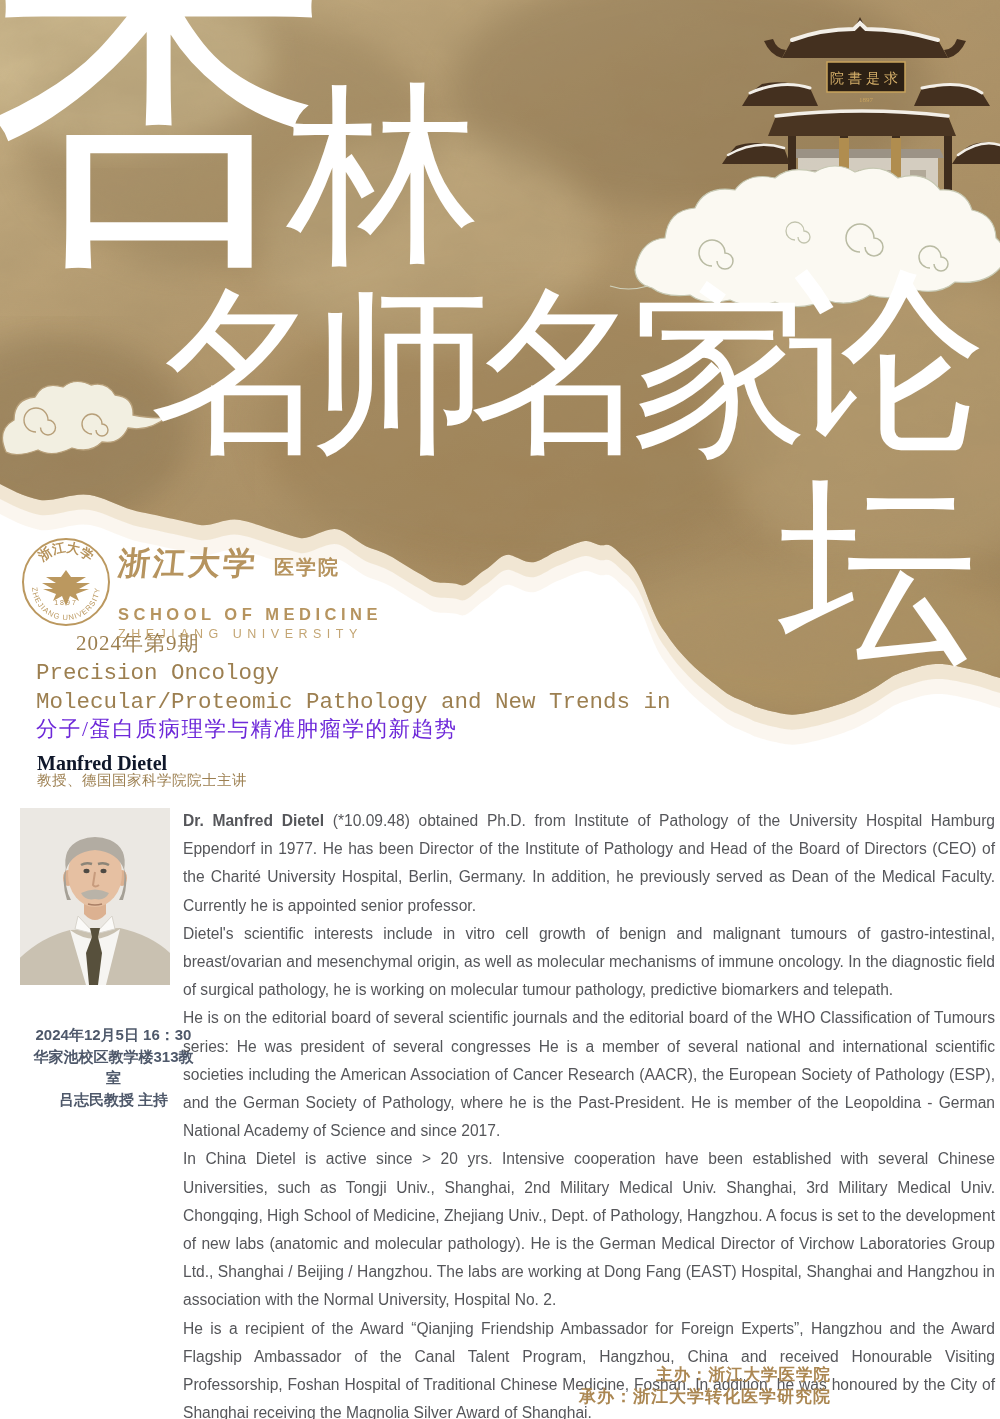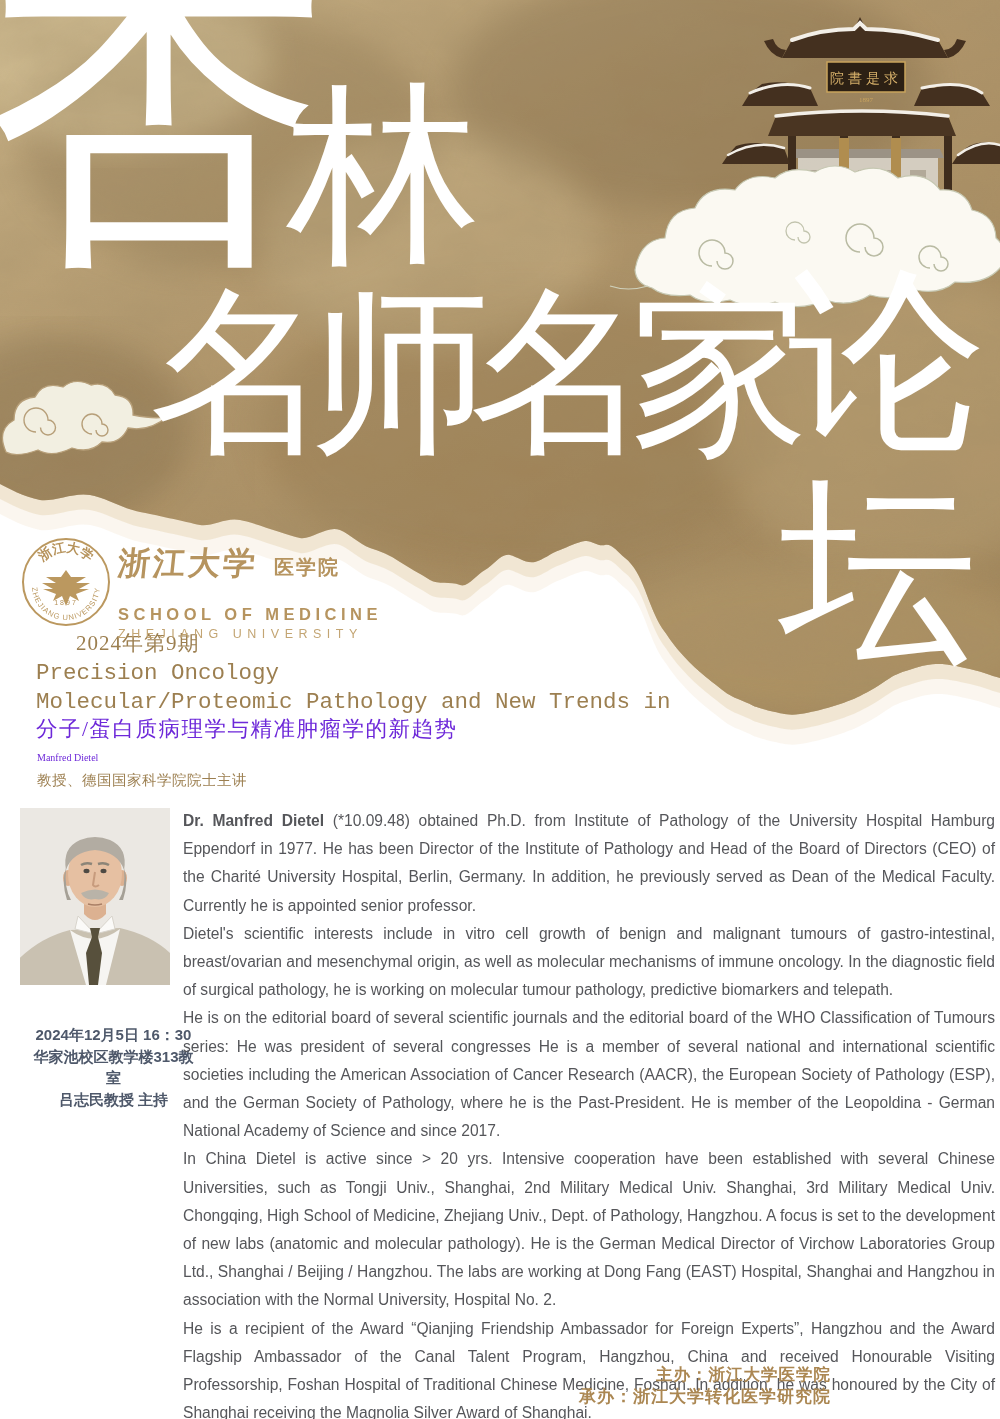--- a/index.html
+++ b/index.html
@@ -30,21 +30,21 @@
   .logo-cn .cal  { font-size:32px; letter-spacing:3px; transform:skewX(-6deg); display:inline-block; }
   .logo-cn .dept { font-size:20px; font-weight:600; margin-left:16px; letter-spacing:2px; }
   .logo-en1 { margin-top:19px; font-size:16.5px; font-weight:bold; letter-spacing:4.5px; color:#b6945f; }
   .logo-en2 { margin-top:3px; font-size:12.5px; letter-spacing:5.5px; color:#c3a573; }
 
   
   #issue { left:76px; top:629px; font-family:"Liberation Serif",serif; font-size:21px; color:#9c7f50; letter-spacing:1px; }
   #title-en { left:36px; top:659px; font-family:"Liberation Mono","DejaVu Sans Mono",monospace;
               font-size:22.5px; line-height:29px; color:#9c7f50; font-weight:500; }
   #title-zh { left:36px; top:714px; font-family:"Liberation Serif",serif; font-size:21.5px; color:#6d28d9; letter-spacing:1.5px; }
-  #speaker-name { left:37px; top:752px; font-family:"Liberation Serif",serif; font-weight:normal; font-size:10px; color:#6d28d9; }
+  #speaker-name { left:37px; top:752px; font-family:"Liberation Serif",serif; font-weight:bold; font-size:20px; color:#0f172a; }
   #speaker-role { left:37px; top:771px; font-family:"Liberation Serif",serif; font-size:14.5px; color:#9c7f50; letter-spacing:0.5px; }
 
   
   #photo { left:20px; top:808px; width:150px; height:177px; }
   #schedule { left:0px; top:1024px; width:196px; text-align:center;
               font-weight:bold; font-size:15px; line-height:21.5px; color:#4e586a;padding-left:31px; }
 
   
   #bio { left:183px; top:807px; width:812px; font-size:15.6px; line-height:28.2px;
          color:#55565a; text-align:justify; }

